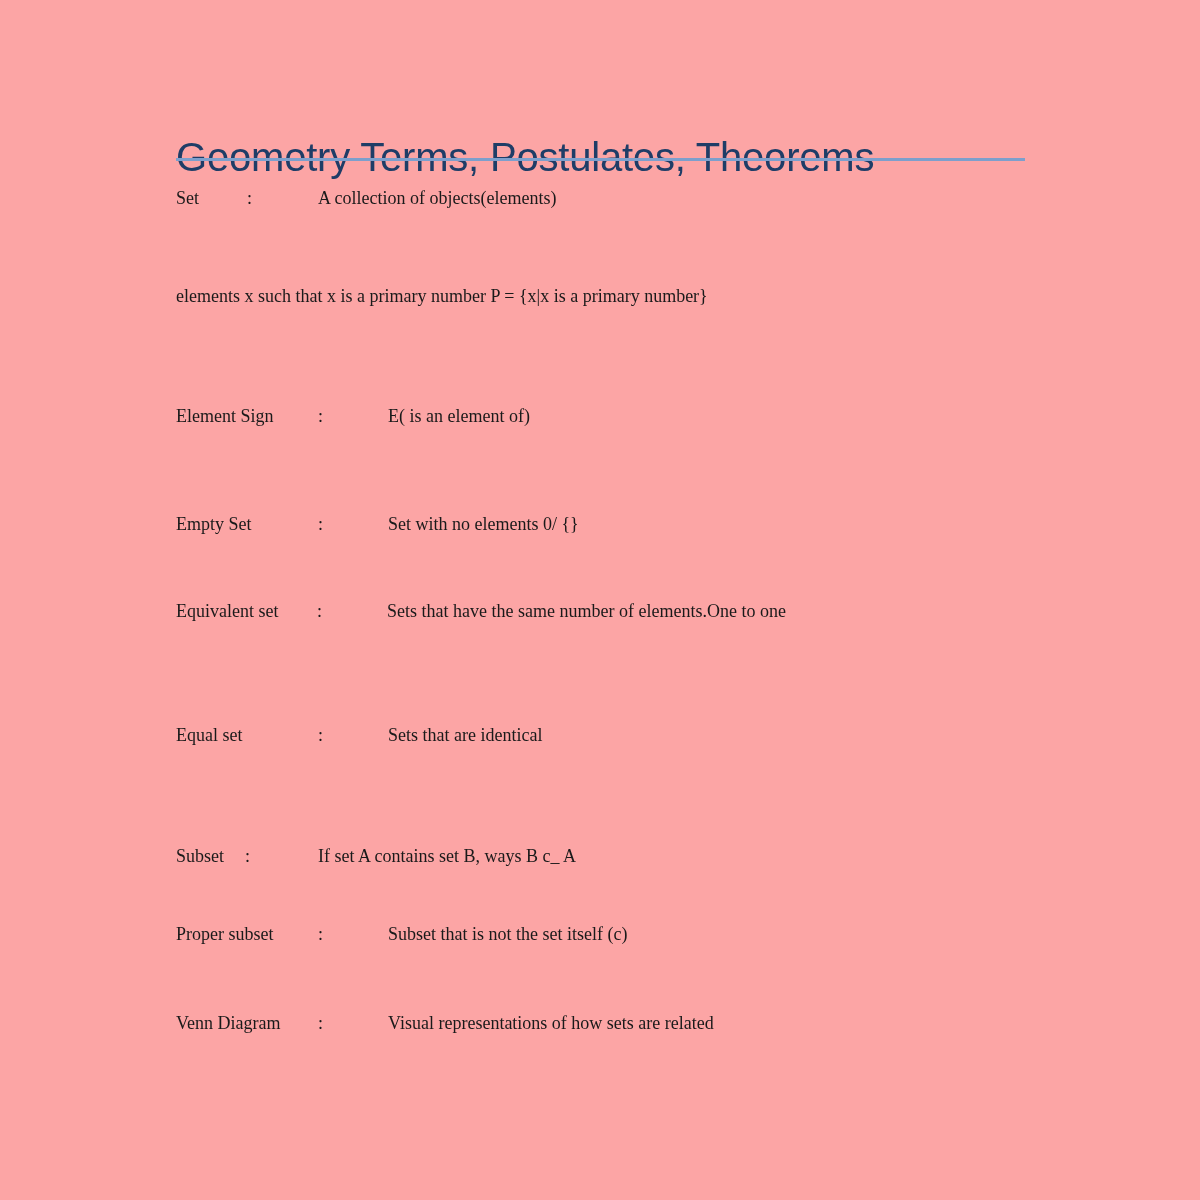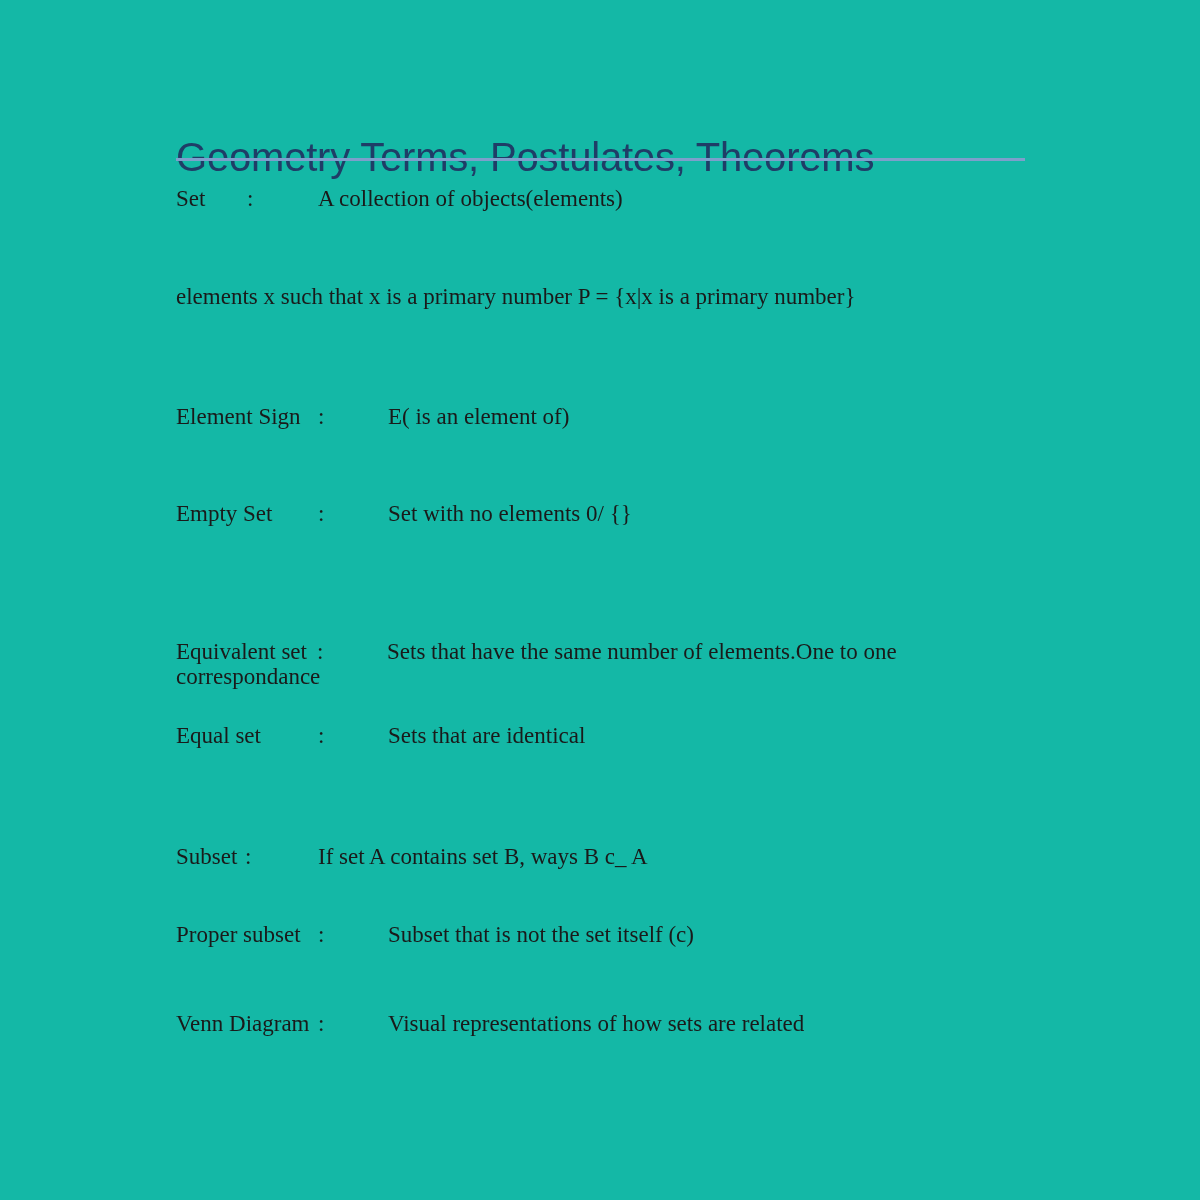--- a/index.html
+++ b/index.html
@@ -10,21 +10,21 @@
     width: 1200px;
     height: 1200px;
     background: #ffffff;
     font-family: "Liberation Serif", serif;
     overflow: hidden;
   }
   .page {
     position: relative;
     width: 1200px;
     height: 1200px;
-    background: #14b8a6;
+    background: #fca5a5;
   }
   .doc-title {
     position: absolute;
     left: 176px;
     top: 108px;
     font-family: "Liberation Sans", sans-serif;
     font-size: 40px;
     font-weight: 400;
     letter-spacing: -0.2px;
     color: #1f3d67;
@@ -41,21 +41,21 @@
   .entries {
     position: absolute;
     left: 0;
     top: 0;
     width: 1200px;
   }
   .entry {
     position: absolute;
     left: 176px;
     width: 1000px;
-    font-size: 23px;
+    font-size: 18px;
     line-height: 25px;
     color: #1a1a1a;
   }
   .entry-line {
     display: block;
     white-space: nowrap;
   }
   .term {
     display: inline-block;
     font-weight: 400;
@@ -81,25 +81,24 @@
       <div class="entry" style="top: 186px; color: rgb(26, 26, 26);">
         <span class="entry-line"><span class="term" style="width: 71px;">Set</span><span class="colon" style="width: 71px;">:</span><span class="desc">A collection of objects(elements)</span></span>
       </div>
       <div class="entry" style="top: 284px; color: rgb(26, 26, 26);">
         <span class="entry-line">elements x such that x is a primary number P = {x|x is a primary number}</span>
       </div>
       <div class="entry" style="top: 404px; color: rgb(26, 26, 26);">
         <span class="entry-line"><span class="term" style="width: 142px;">Element Sign</span><span class="colon" style="width: 70px;">:</span><span class="desc">E( is an element of)</span></span>
       </div>
       <div class="entry" style="top: 501px; color: rgb(26, 26, 26);">
-        <span class="entry-line"><span class="term" style="width: 142px;">Empty Set</span><span class="colon" style="width: 70px;">:</span><span class="desc">Set with no elements 0/ {}</span></span>
+        <span class="entry-line"><span class="term" style="width: 142px; margin-top: 11px;">Empty Set</span><span class="colon" style="width: 70px;">:</span><span class="desc">Set with no elements 0/ {}</span></span>
       </div>
       <div class="entry" style="top: 599px; color: rgb(26, 26, 26);">
-        <span class="entry-line"><span class="term" style="width: 141px; margin-top: 40px;">Equivalent set</span><span class="colon" style="width: 70px;">:</span><span class="desc">Sets that have the same number of elements.One to one</span></span>
-        <span class="entry-line">correspondance</span>
+        <span class="entry-line"><span class="term" style="width: 141px;">Equivalent set</span><span class="colon" style="width: 70px;">:</span><span class="desc">Sets that have the same number of elements.One to one</span></span>
       </div>
       <div class="entry" style="top: 723px; color: rgb(26, 26, 26);">
         <span class="entry-line"><span class="term" style="width: 142px;">Equal set</span><span class="colon" style="width: 70px;">:</span><span class="desc">Sets that are identical</span></span>
       </div>
       <div class="entry" style="top: 816px; color: rgb(26, 26, 26);">
         <span class="entry-line"><span class="term" style="width: 69px; margin-top: 28px;">Subset</span><span class="colon" style="width: 73px;">:</span><span class="desc">If set A contains set B, ways B c_ A</span></span>
       </div>
       <div class="entry" style="top: 914px; color: rgb(26, 26, 26);">
         <span class="entry-line"><span class="term" style="width: 142px; margin-top: 8px;">Proper subset</span><span class="colon" style="width: 70px;">:</span><span class="desc">Subset that is not the set itself (c)</span></span>
       </div>

